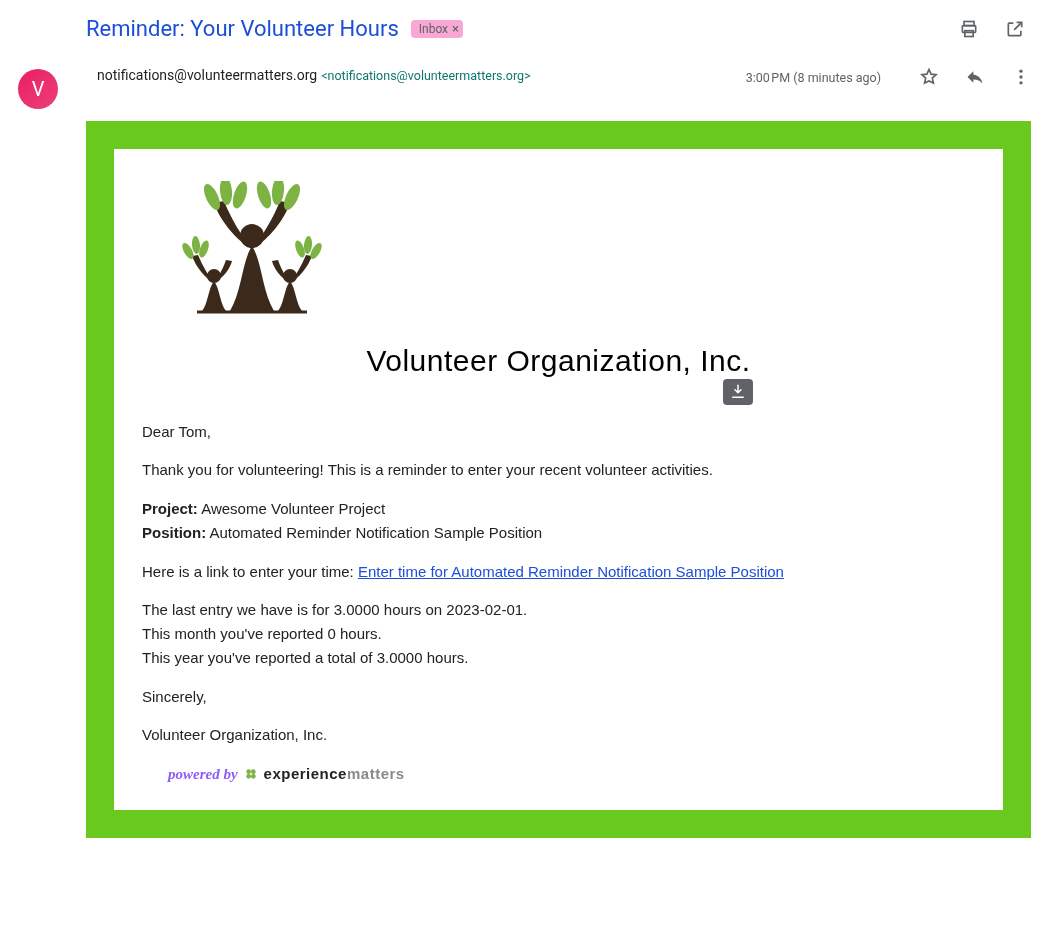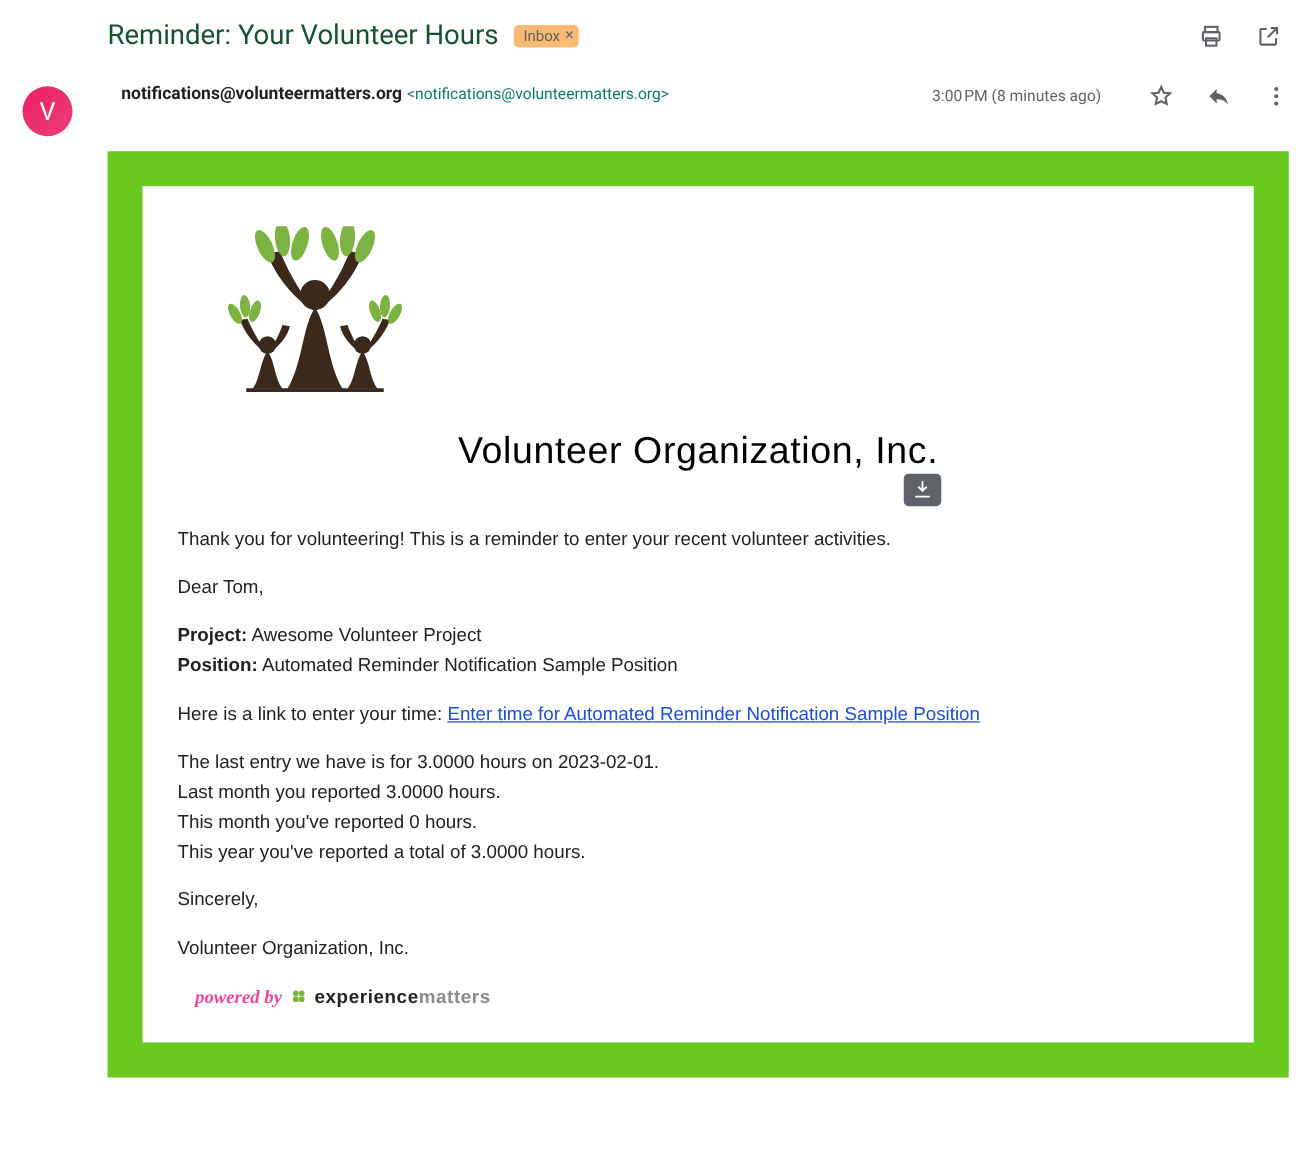--- a/index.html
+++ b/index.html
@@ -21,27 +21,27 @@
     margin-bottom: 26px;
   }
   .subject-left {
     display: flex;
     align-items: center;
     gap: 12px;
   }
   .subject-text {
     font-size: 22px;
     font-weight: 400;
-    color: #14532d;
+    color: #1d4ed8;
   }
   .inbox-chip {
     display: inline-flex;
     align-items: center;
     gap: 4px;
-    background: #fdba74;
+    background: #f9a8d4;
     color: #5f6368;
     font-size: 12px;
     padding: 2px 4px 2px 8px;
     border-radius: 4px;
     cursor: pointer;
   }
   .inbox-chip .x {
     font-size: 13px;
     line-height: 1;
     color: #5f6368;
@@ -85,21 +85,21 @@
     gap: 12px;
   }
   .sender-block { }
   .sender-line {
     font-size: 14px;
     display: flex;
     align-items: baseline;
     gap: 4px;
     flex-wrap: wrap;
   }
-  .sender-name { font-weight: 700; color: #1f1f1f; padding-left: 23px; }
+  .sender-name { font-weight: 400; color: #1f1f1f; padding-left: 23px; }
   .sender-email { color: #0f766e; font-size: 12.5px; }
   .to-line {
     display: flex;
     align-items: center;
     gap: 2px;
     font-size: 12.5px;
     color: #5f6368;
     margin-top: 2px;
     cursor: pointer;
   }
@@ -170,21 +170,22 @@
     align-items: baseline;
     gap: 6px;
     font-size: 15px;
     margin-top: 6px;
     padding-left: 14px;
   }
   .pb-label {
     font-style: italic;
     font-weight: 700;
     font-family: Georgia, 'Times New Roman', serif;
-    color: #ec4899;
+    color: #8b5cf6;
+    margin-left: 12px;
   }
   .pb-brand-strong {
     font-weight: 800;
     letter-spacing: 0.5px;
   }
   .pb-brand-light {
     color: #8a8a8a;
     font-weight: 700;
     letter-spacing: 0.5px;
   }
@@ -313,36 +314,35 @@
           <div class="download-badge">
             <svg viewBox="0 0 24 24" width="18" height="18" fill="#fff">
               <path d="M12 3v10m0 0l-4-4m4 4l4-4" stroke="#fff" stroke-width="2" fill="none" stroke-linecap="round"></path>
               <path d="M5 19h14" stroke="#fff" stroke-width="2" stroke-linecap="round"></path>
             </svg>
           </div>
         </div>
       </div>
 
       <div class="email-body">
+        <p>Dear Tom,</p>
         <p>Thank you for volunteering! This is a reminder to enter your recent volunteer activities.</p>
-        <p>Dear Tom,</p>
 
         <p class="tight">
           <strong>Project:</strong><span> Awesome Volunteer Project</span>
         </p>
         <p class="tight-last">
           <strong>Position:</strong><span> Automated Reminder Notification Sample Position</span>
         </p>
 
         <p>
           <span>Here is a link to enter your time: </span><a href="#" class="email-link">Enter time for Automated Reminder Notification Sample Position</a>
         </p>
 
         <p class="tight">The last entry we have is for 3.0000 hours on 2023-02-01.</p>
-        <p class="tight">Last month you reported 3.0000 hours.</p>
         <p class="tight">This month you've reported 0 hours.</p>
         <p class="tight-last">This year you've reported a total of 3.0000 hours.</p>
 
         <p>Sincerely,</p>
         <p>Volunteer Organization, Inc.</p>
 
         <div class="pb-row">
           <span class="pb-label">powered by</span>
           <span class="clover">
             <svg viewBox="0 0 24 24" width="14" height="14" fill="#7cb342">

